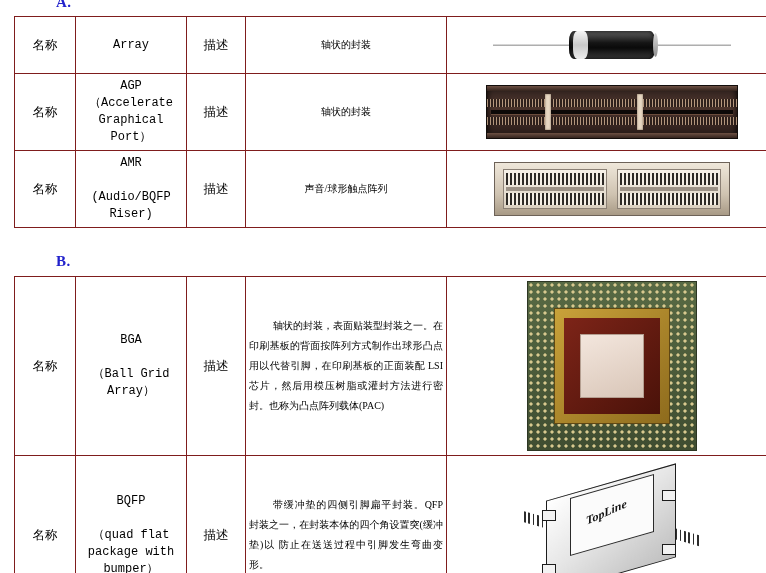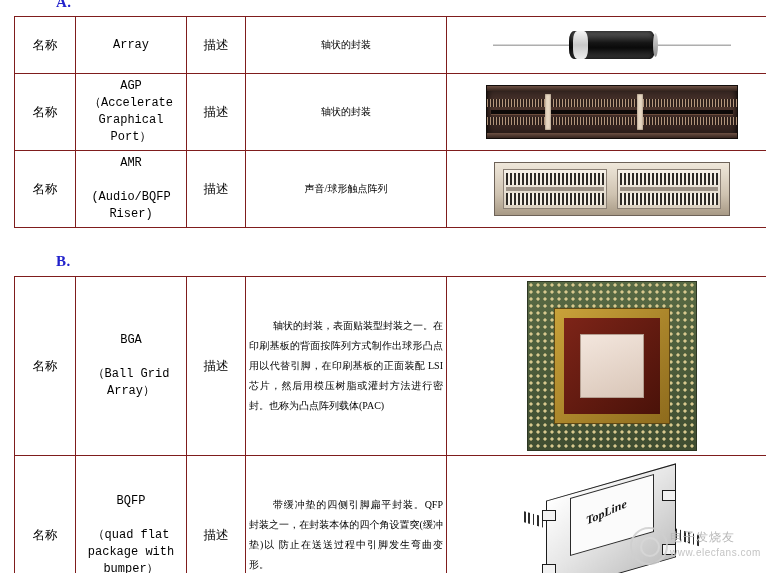--- a/index.html
+++ b/index.html
@@ -481,19 +481,14 @@
               <div class="bump b2"></div>
               <div class="bump b3"></div>
               <div class="bump b4"></div>
             </div>
           </div>
         </td>
       </tr>
     </tbody>
   </table>
 
-  <div class="watermark">
-    <div class="wm-circle"></div>
-    <div class="wm-t1">电子发烧友</div>
-    <div class="wm-t2">www.elecfans.com</div>
-  </div>
 
 </div>
 
 </body></html>

